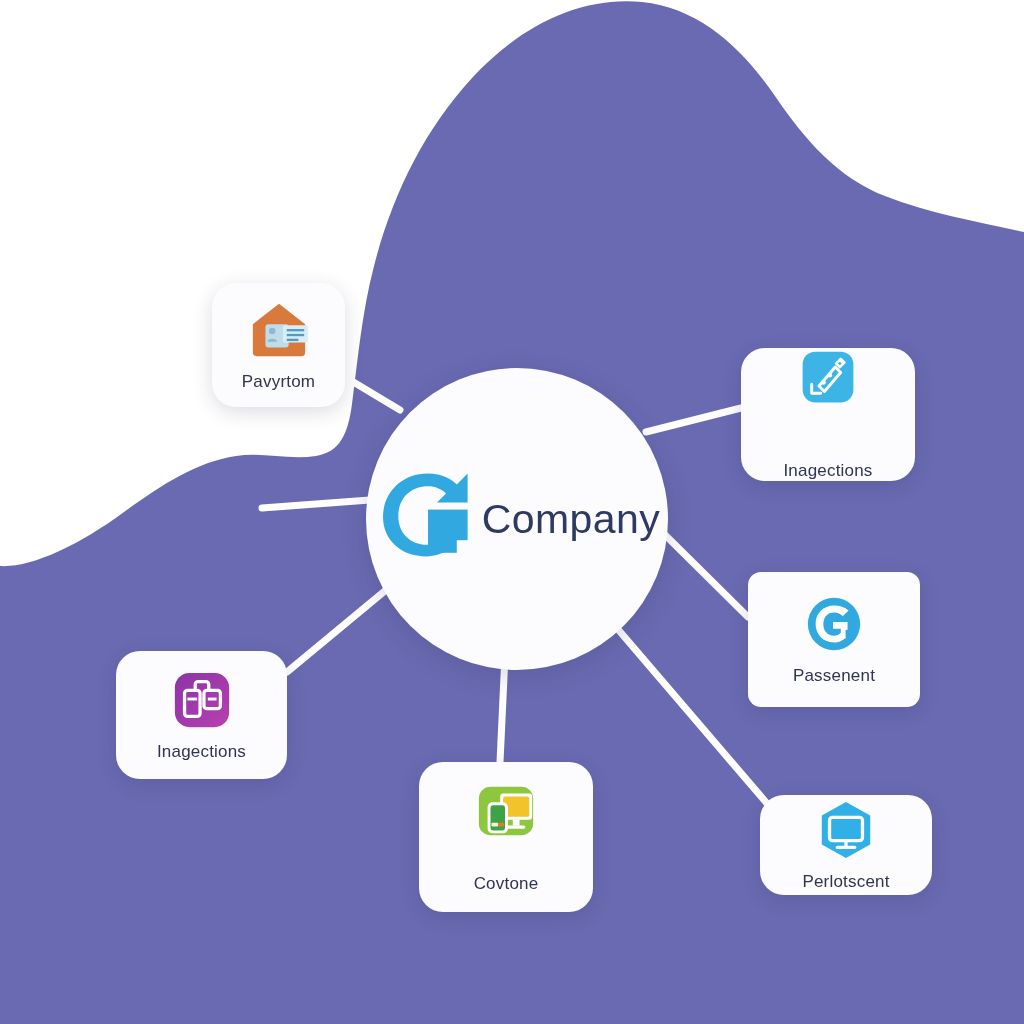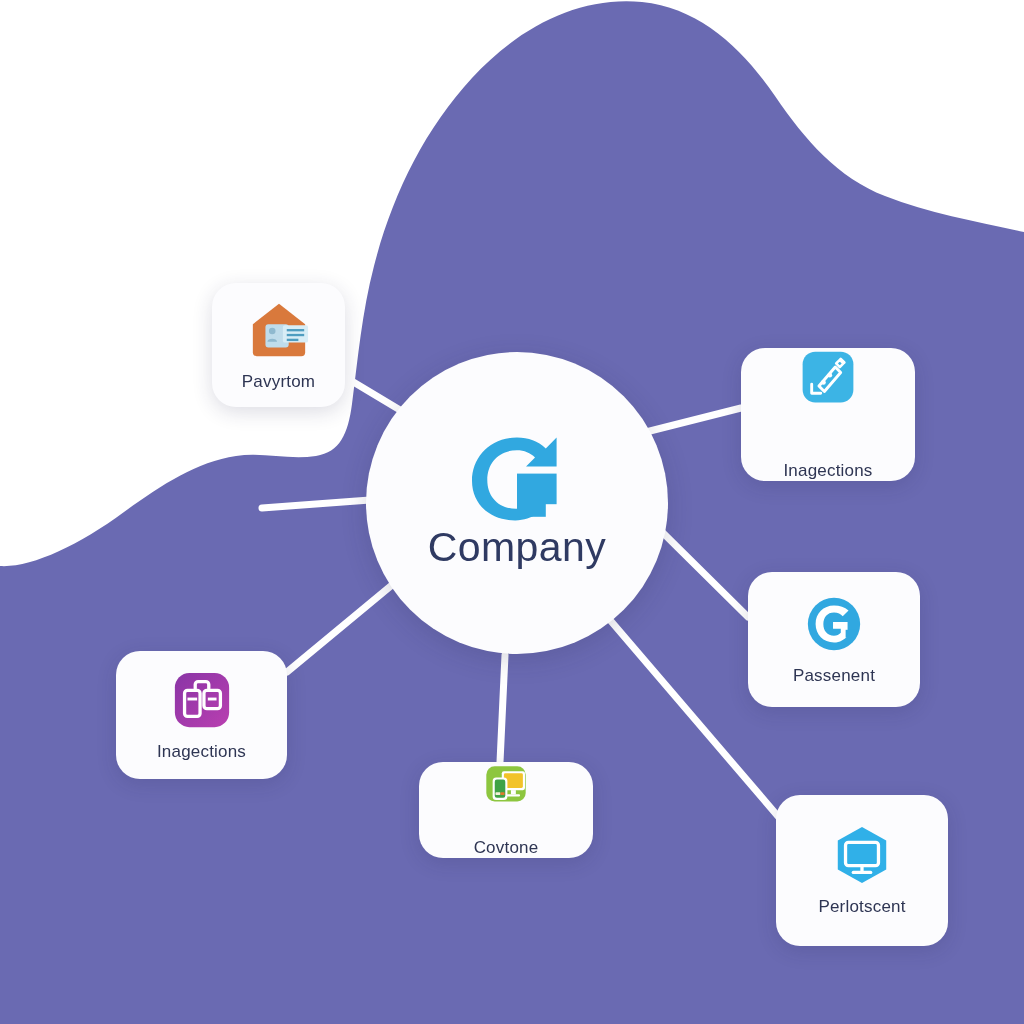--- a/index.html
+++ b/index.html
@@ -22,27 +22,27 @@
     height: 1024px;
   }
   #bg-blob { z-index: 1; }
   #links { z-index: 2; }
 
   
   .hub {
     position: absolute;
     z-index: 4;
     left: 366px;
-    top: 352px;
+    top: 368px;
     width: 302px;
     height: 302px;
     border-radius: 50%;
     background: #fcfcfe;
     display: flex;
-    flex-direction: column;
+    flex-direction: row;
     align-items: center;
     justify-content: center;
     box-shadow: 0 6px 26px rgba(40,40,80,.18);
   }
   .hub-logo {
     width: 108px;
     height: 92px;
     margin-top: -6px;
     margin-bottom: 2px;
   }
@@ -76,24 +76,24 @@
     font-size: 17px;
     color: #2e3553;
     letter-spacing: .2px;
     white-space: nowrap;
   }
 
   
   #node-pavyrtom    { left: 212px; top: 283px; width: 133px; height: 124px; }
   #node-canvatory   { left:  96px; top: 456px; width: 166px; height: 125px; }
   #node-conecttent  { left: 116px; top: 651px; width: 171px; height: 128px; }
-  #node-covtone     { left: 419px; top: 762px; width: 174px; height: 96px; gap: 20px; }
+  #node-covtone     { left: 419px; top: 762px; width: 174px; height: 150px; gap: 20px; }
   #node-inagections { left: 741px; top: 348px; width: 174px; height: 133px; gap: 44px; }
-  #node-passenent   { left: 748px; top: 572px; width: 172px; height: 135px; }
-  #node-perlotscent { left: 776px; top: 795px; width: 172px; height: 151px; }
+  #node-passenent   { left: 748px; top: 572px; width: 172px; height: 135px; border-radius: 13px; }
+  #node-perlotscent { left: 760px; top: 795px; width: 172px; height: 100px; }
 </style>
 </head>
 <body>
 
 <div id="canvas">
 
   <svg id="bg-blob" viewBox="0 0 1024 1024">
     <path d="M1024,232
              C 980,222 930,214 885,196
              C 838,178 805,140 775,96

